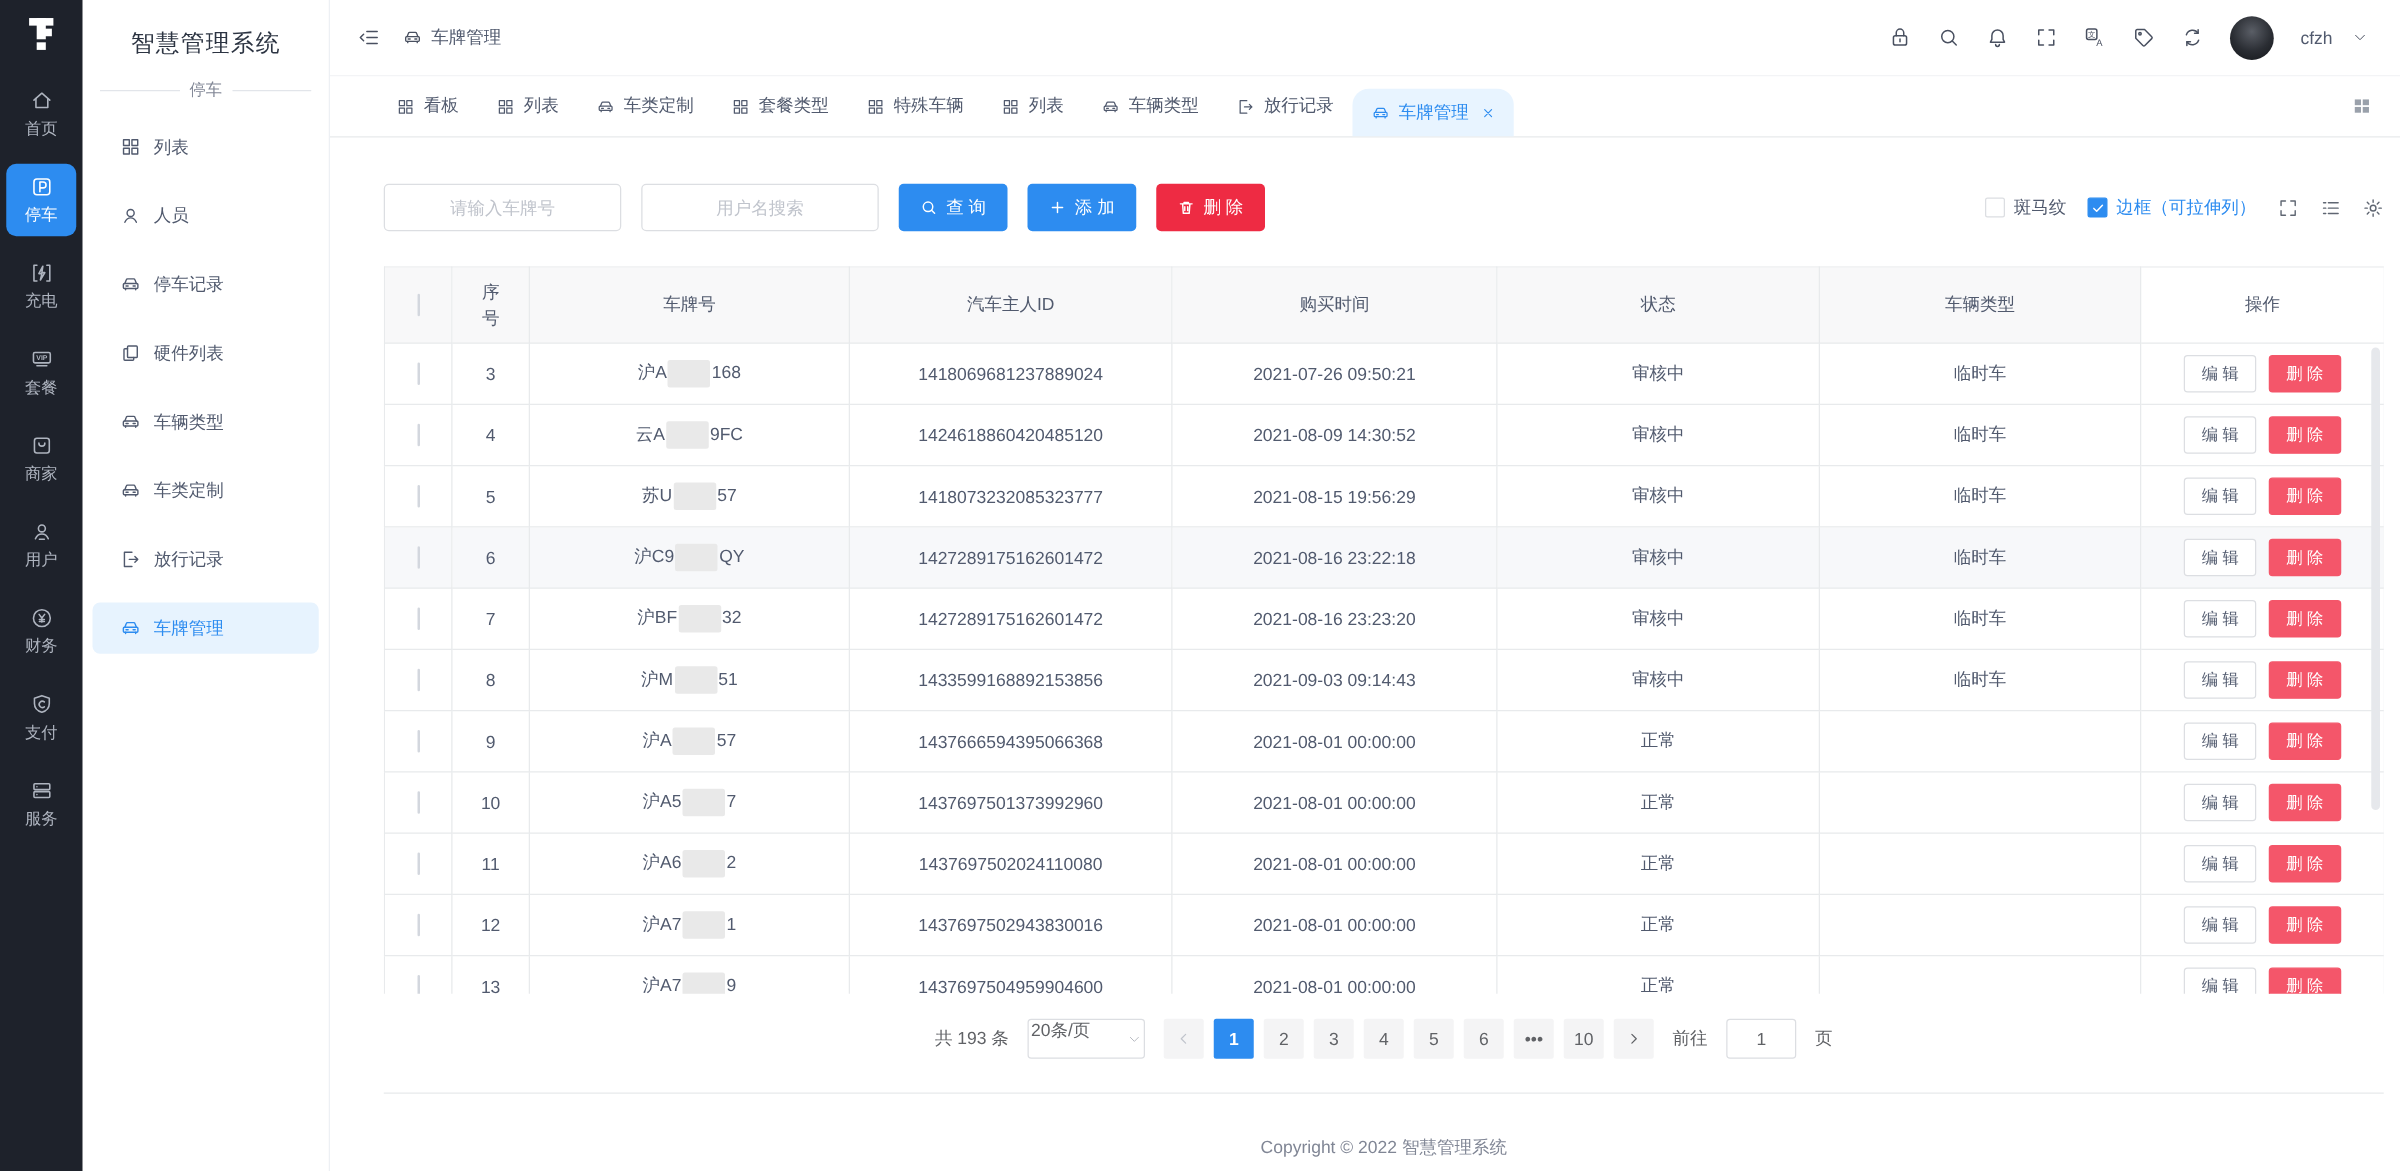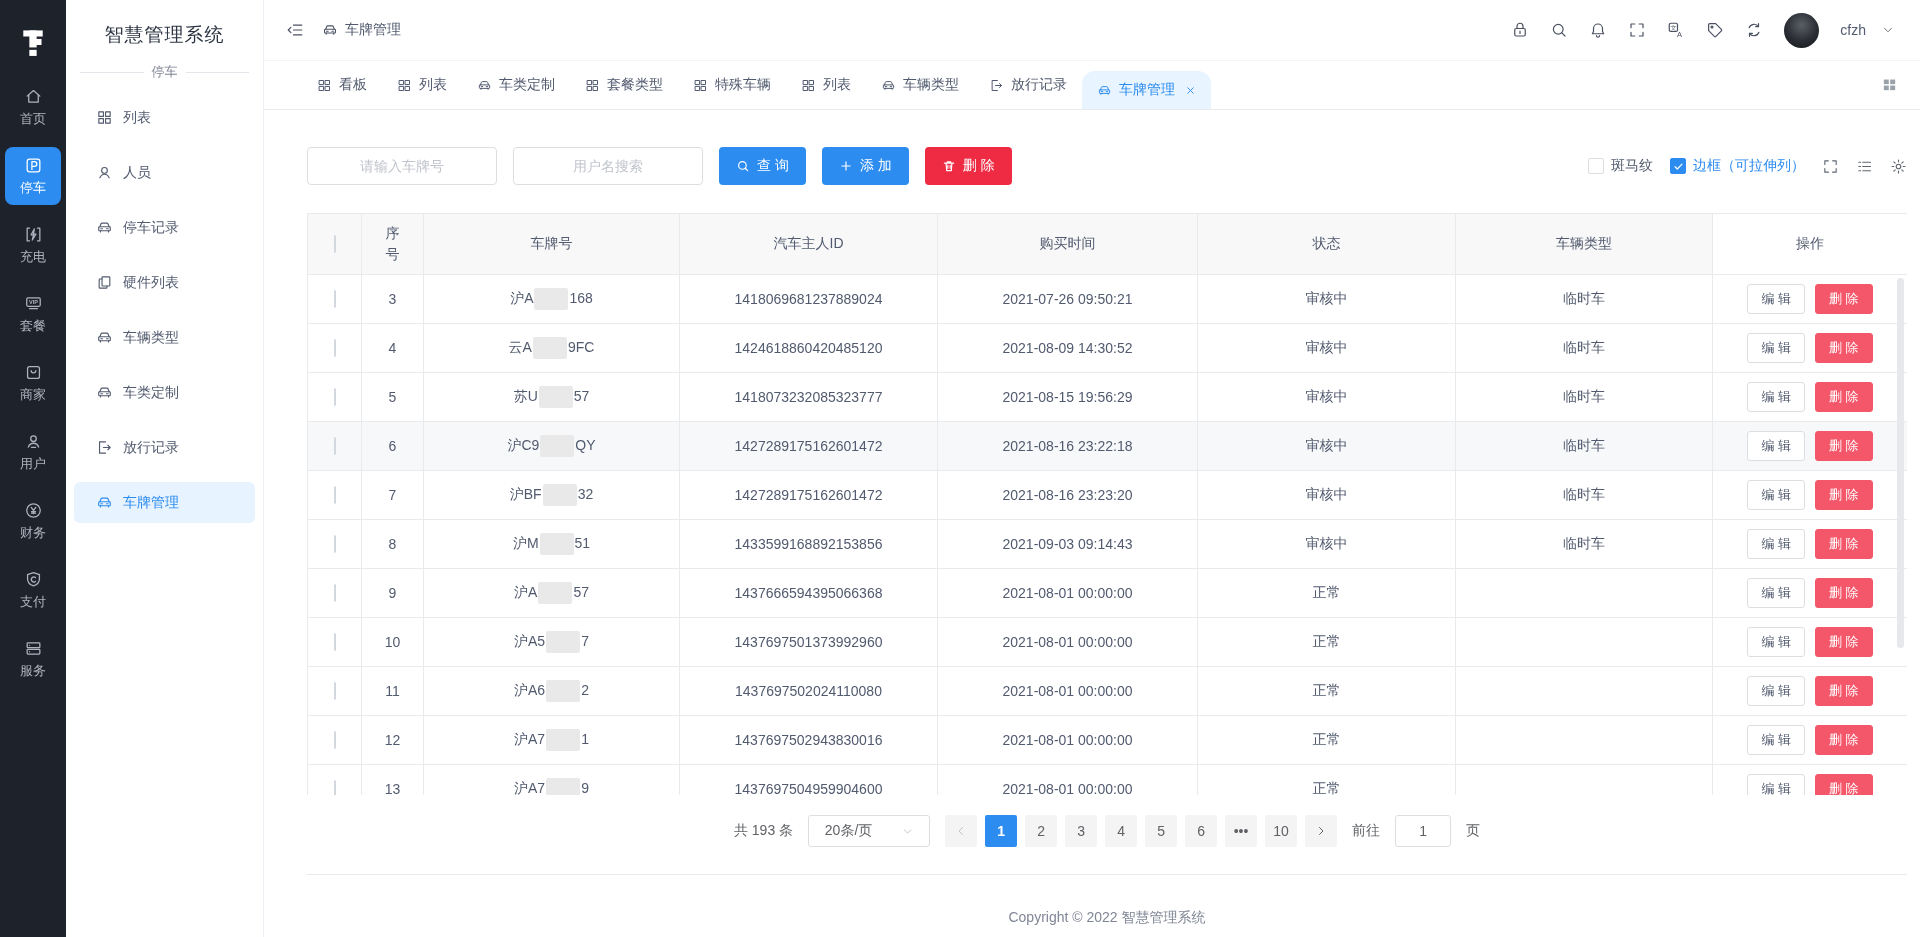--- a/index.html
+++ b/index.html
@@ -3,21 +3,21 @@
 <meta charset="utf-8">
 <style>
   *{margin:0;padding:0;box-sizing:border-box;}
   html,body{width:1920px;height:937px;overflow:hidden;}
   body{font-family:"Liberation Sans","DejaVu Sans",sans-serif;color:#515a6e;background:#fff;display:flex;font-size:14px;}
   .icon{display:inline-flex;align-items:center;justify-content:center;}
   .icon svg{display:block;}
   svg{fill:none;stroke:currentColor;stroke-width:1.6;stroke-linecap:round;stroke-linejoin:round;}
 
   
-  .rail{width:66px;background:#1e222b;display:flex;flex-direction:column;align-items:center;flex-shrink:0;padding-top:28px;}
+  .rail{width:66px;background:#1e222b;display:flex;flex-direction:column;align-items:center;flex-shrink:0;padding-top:12px;}
   .logo{color:#fff;margin-bottom:16px;}
   .logo svg{width:30px;height:34px;}
   .rail-item{width:56px;padding:9px 0 8px;margin-bottom:11px;border-radius:8px;display:flex;flex-direction:column;align-items:center;gap:4px;color:#aeb4bf;cursor:pointer;}
   .rail-item .icon svg{width:19px;height:19px;}
   .rail-label{font-size:13px;}
   .rail-item.active{background:#2d8cf0;color:#fff;}
 
   
   .sidebar{width:198px;border-right:1px solid #edf0f4;flex-shrink:0;display:flex;flex-direction:column;}
   .sb-title{margin-top:22px;text-align:center;font-size:19px;color:#2c3442;letter-spacing:1px;}
@@ -79,21 +79,21 @@
   tr.hl td{background:#f7f8fa;}
   .wrap2{display:inline-block;width:15px;white-space:normal;word-break:break-all;line-height:21px;}
   .cb{width:15px;height:15px;border:1px solid #d3d7de;border-radius:2px;margin:0 auto;background:#fff;cursor:pointer;}
   .redact{display:inline-block;width:34px;height:22px;background:#e9e9e9;border-radius:2px;vertical-align:middle;margin:0 1px;filter:blur(.5px);}
   .btn-edit{padding:5px 13px;font-size:13px;border:1px solid #dcdee2;background:#fff;color:#515a6e;border-radius:3px;cursor:pointer;margin-right:10px;font-family:inherit;}
   .btn-del{padding:5px 13px;font-size:13px;border:1px solid #f4566a;background:#f4566a;color:#fff;border-radius:3px;cursor:pointer;font-family:inherit;}
   .scrollbar{position:absolute;right:3px;top:65px;width:7px;height:370px;background:#e6e8ec;border-radius:4px;}
 
   
   .pagi{margin-top:20px;display:flex;align-items:center;justify-content:center;gap:15px;color:#606266;}
-  .size-select{width:122px;height:32px;border:1px solid #dcdee2;border-radius:3px;display:flex;align-items:center;justify-content:center;gap:30px;background:#fff;cursor:pointer;}
+  .size-select{width:94px;height:32px;border:1px solid #dcdee2;border-radius:3px;display:flex;justify-content:center;gap:30px;background:#fff;cursor:pointer;}
   .size-select .icon{color:#b0b4bb;}
   .size-select .icon svg{width:11px;height:11px;}
   .pager{display:flex;align-items:center;gap:8px;}
   .pg{min-width:32px;height:32px;padding:0 6px;background:#f4f4f5;border-radius:2px;display:flex;align-items:center;justify-content:center;color:#606266;cursor:pointer;}
   .pg.active{background:#2d8cf0;color:#fff;font-weight:bold;}
   .pg.nav svg{width:12px;height:12px;stroke-width:2;}
   .pg.disabled{color:#c0c4cc;cursor:default;}
   .goto-input{width:56px;height:32px;border:1px solid #dcdee2;border-radius:3px;text-align:center;font-size:14px;color:#606266;outline:none;font-family:inherit;}
 
   

